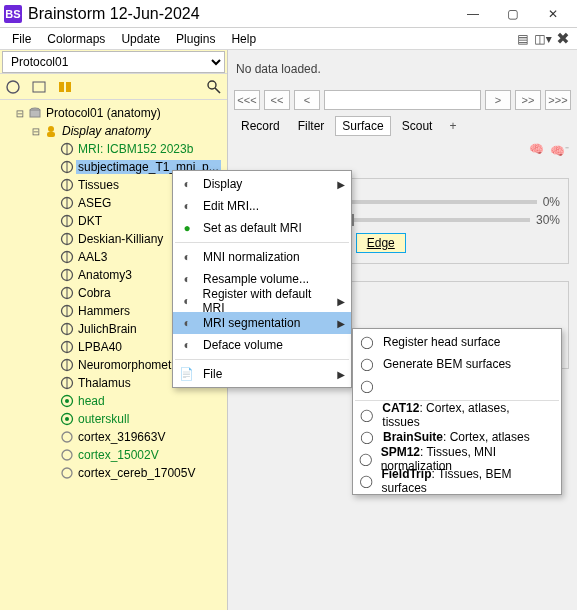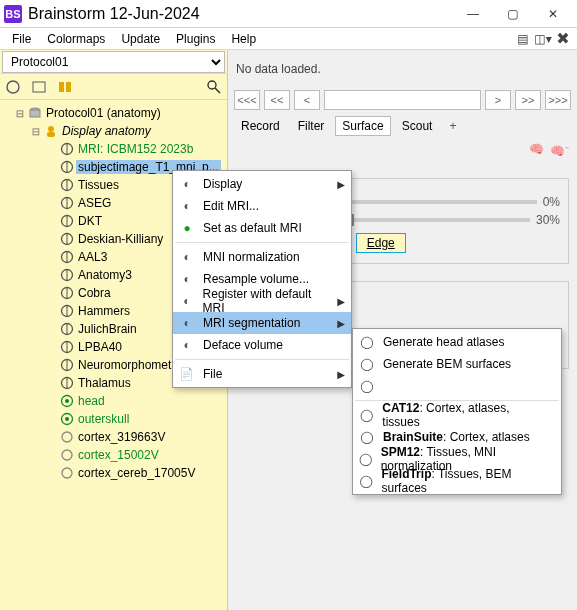--- a/index.html
+++ b/index.html
@@ -444,21 +444,21 @@
   <div class="citem">
       <span class="cicon">📄</span>
       <span>File</span>
       <span class="carrow">▶</span>
     </div>
 </div>
 
 <div class="ctxmenu" style="left:352px; top:328px; width:210px;">
   <div class="citem">
       <span class="cicon">◯</span>
-      <span>Generate head atlases</span>
+      <span>Register head surface</span>
     </div>
   <div class="citem">
       <span class="cicon">◯</span>
       <span>Generate BEM surfaces</span>
     </div>
   <div class="citem">
       <span class="cicon">◯</span>
     </div>
   <div class="sep"></div>
   <div class="citem">

